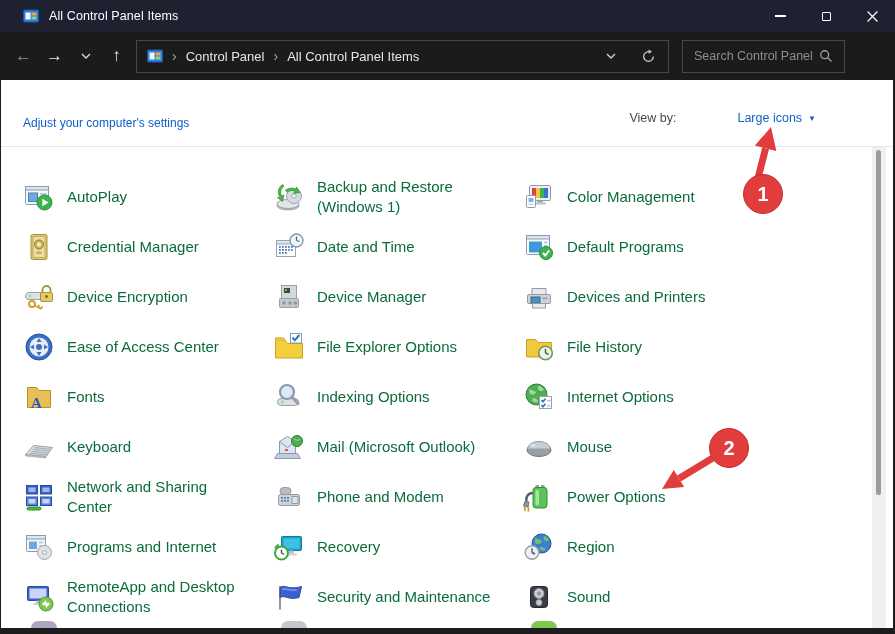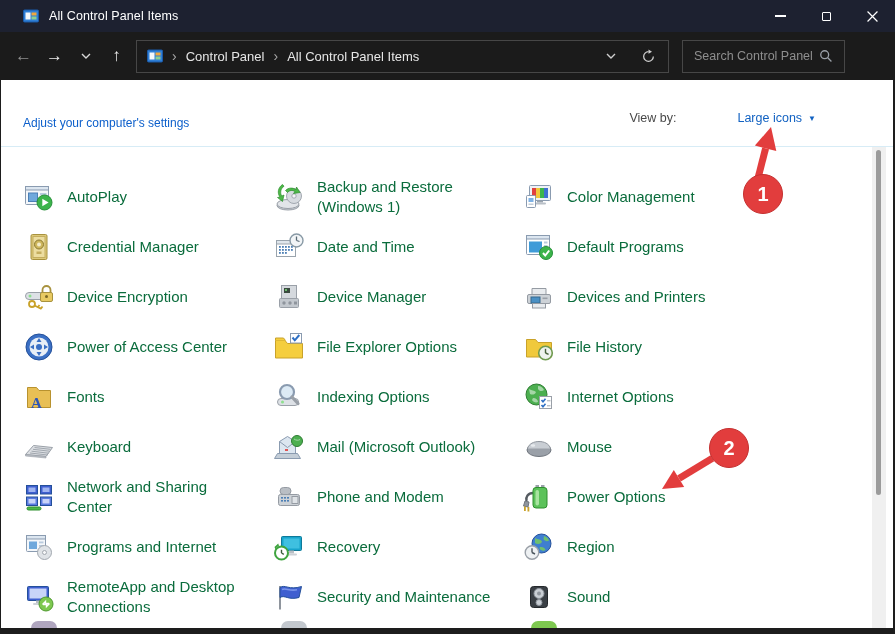--- a/index.html
+++ b/index.html
@@ -308,21 +308,21 @@
         </div>
         <div class="item">
           <span class="icon">
             <svg viewBox="0 0 32 32">
               <circle cx="16" cy="16" r="13" fill="#3a6fc4" stroke="#24509a"></circle>
               <circle cx="16" cy="16" r="9.5" fill="#e8eef6"></circle>
               <circle cx="16" cy="16" r="3" fill="#3a6fc4"></circle>
               <path d="M16 7 l2.5 4 h-5 Z M16 25 l-2.5 -4 h5 Z M7 16 l4 -2.5 v5 Z M25 16 l-4 2.5 v-5 Z" fill="#3a6fc4"></path>
             </svg>
           </span>
-          <span class="item-label">Power of Access Center</span>
+          <span class="item-label">Ease of Access Center</span>
         </div>
         <div class="item">
           <span class="icon">
             <svg viewBox="0 0 32 32">
               <path d="M2.5 9.5 h9.5 l2.5 3 h15 V27 H2.5 Z" fill="#f5ce3e" stroke="#c9a22a"></path>
               <path d="M2.5 9.5 V7 h8 l2 2.5" fill="#f5ce3e" stroke="#c9a22a"></path>
               <rect x="17.5" y="2.5" width="11" height="9.5" fill="#fff" stroke="#8a9bb0"></rect>
               <path d="M19.5 6.5 l2.3 2.8 4.5 -5.3" fill="none" stroke="#2d6fc4" stroke-width="2"></path>
             </svg>
           </span>

